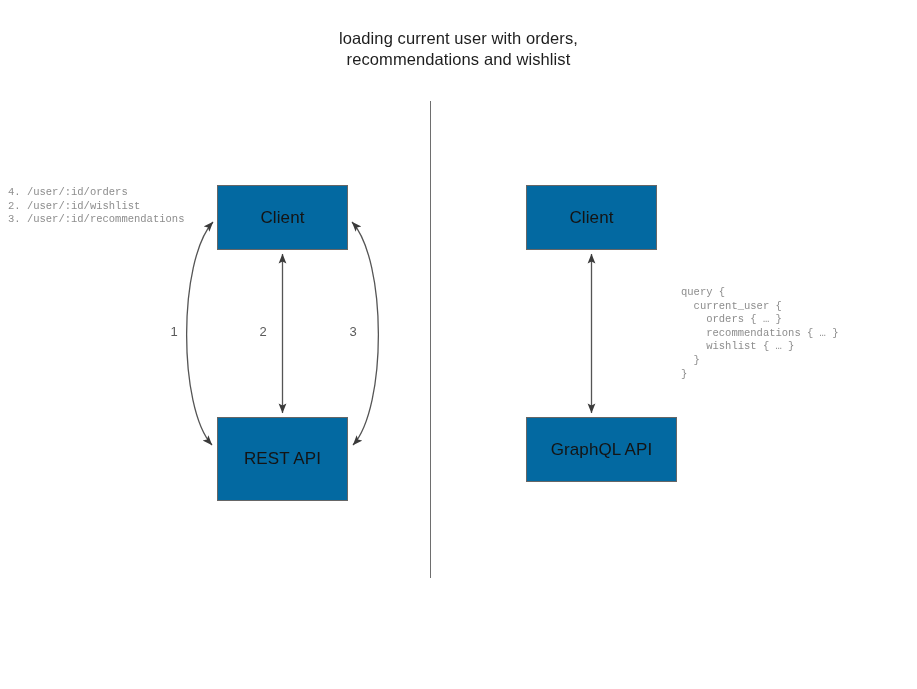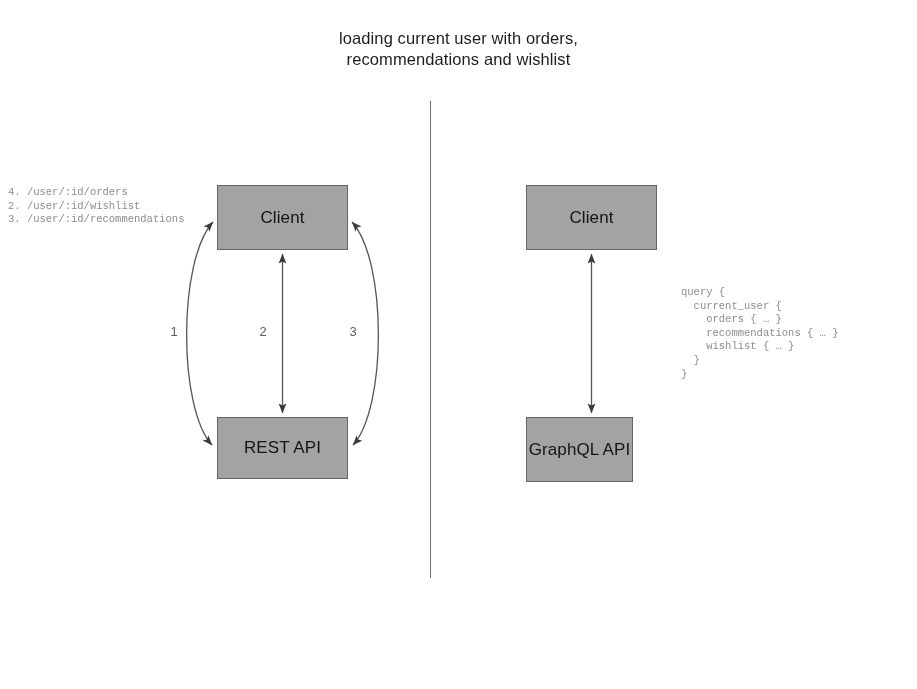--- a/index.html
+++ b/index.html
@@ -46,36 +46,36 @@
     left: 430px;
     top: 93px;
     width: 1px;
     height: 477px;
     background: #6e6e6e;
   }
 
   
   .node-box {
     position: absolute;
-    background: #a3a3a3;
+    background: #0369a1;
     border: 1px solid #666666;
     box-sizing: border-box;
     display: flex;
     align-items: center;
     justify-content: center;
     font-family: "Liberation Sans", sans-serif;
     font-size: 17px;
     color: #141414;
     letter-spacing: 0.1px;
   }
 
   #node-rest-client   { left: 217px; top: 177px; width: 131px; height: 65px; }
-  #node-rest-api      { left: 217px; top: 409px; width: 131px; height: 62px; }
+  #node-rest-api      { left: 217px; top: 409px; width: 131px; height: 84px; }
   #node-gql-client    { left: 526px; top: 177px; width: 131px; height: 65px; }
-  #node-gql-api       { left: 526px; top: 409px; width: 107px; height: 65px; }
+  #node-gql-api       { left: 526px; top: 409px; width: 151px; height: 65px; }
 
   
   .mono-block {
     position: absolute;
     font-family: "Liberation Mono", "DejaVu Sans Mono", monospace;
     font-size: 10.5px;
     line-height: 13.6px;
     color: #8d8d8d;
     white-space: pre;
   }

